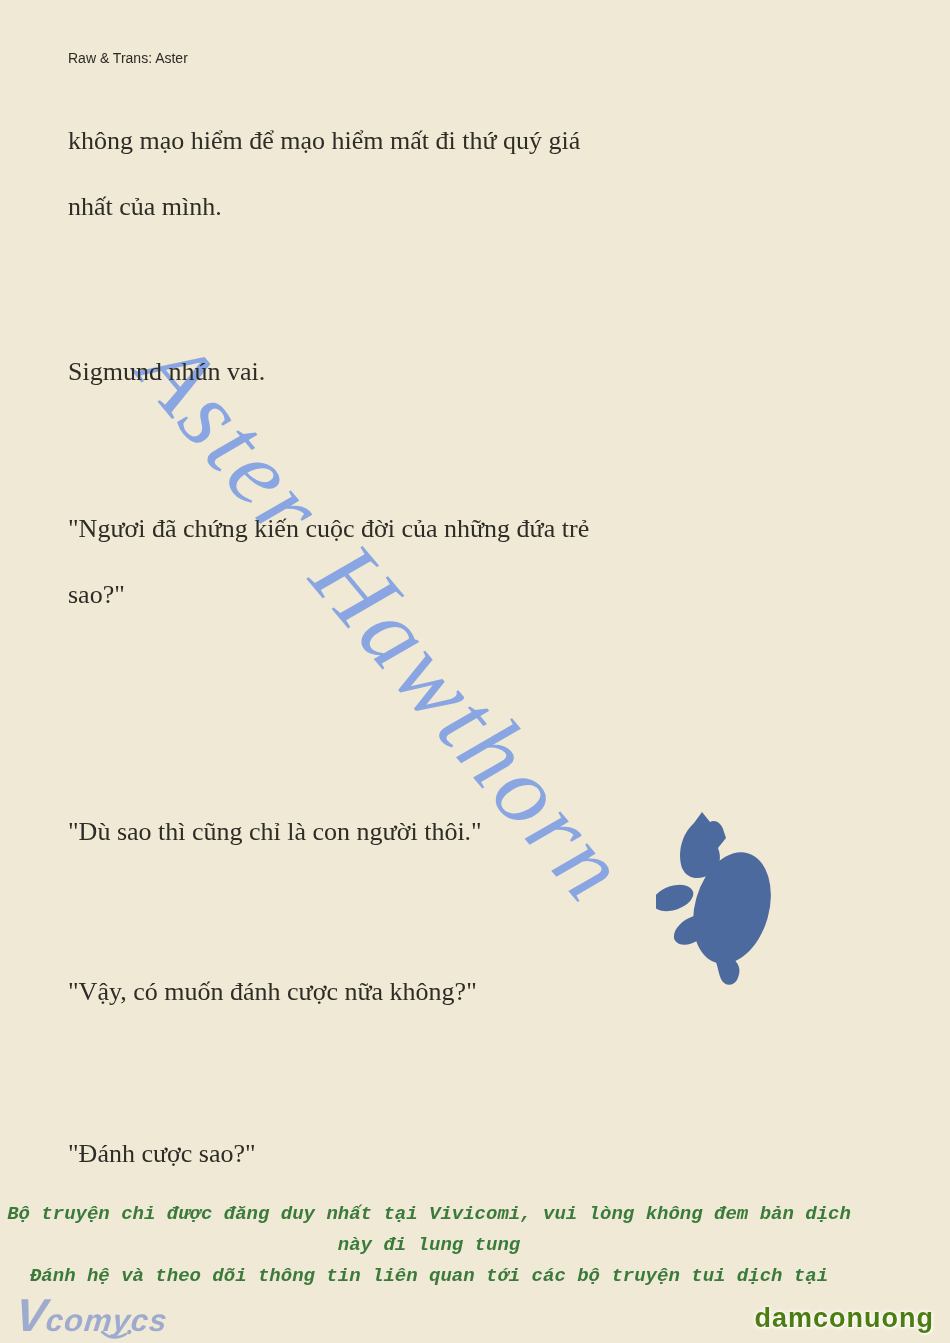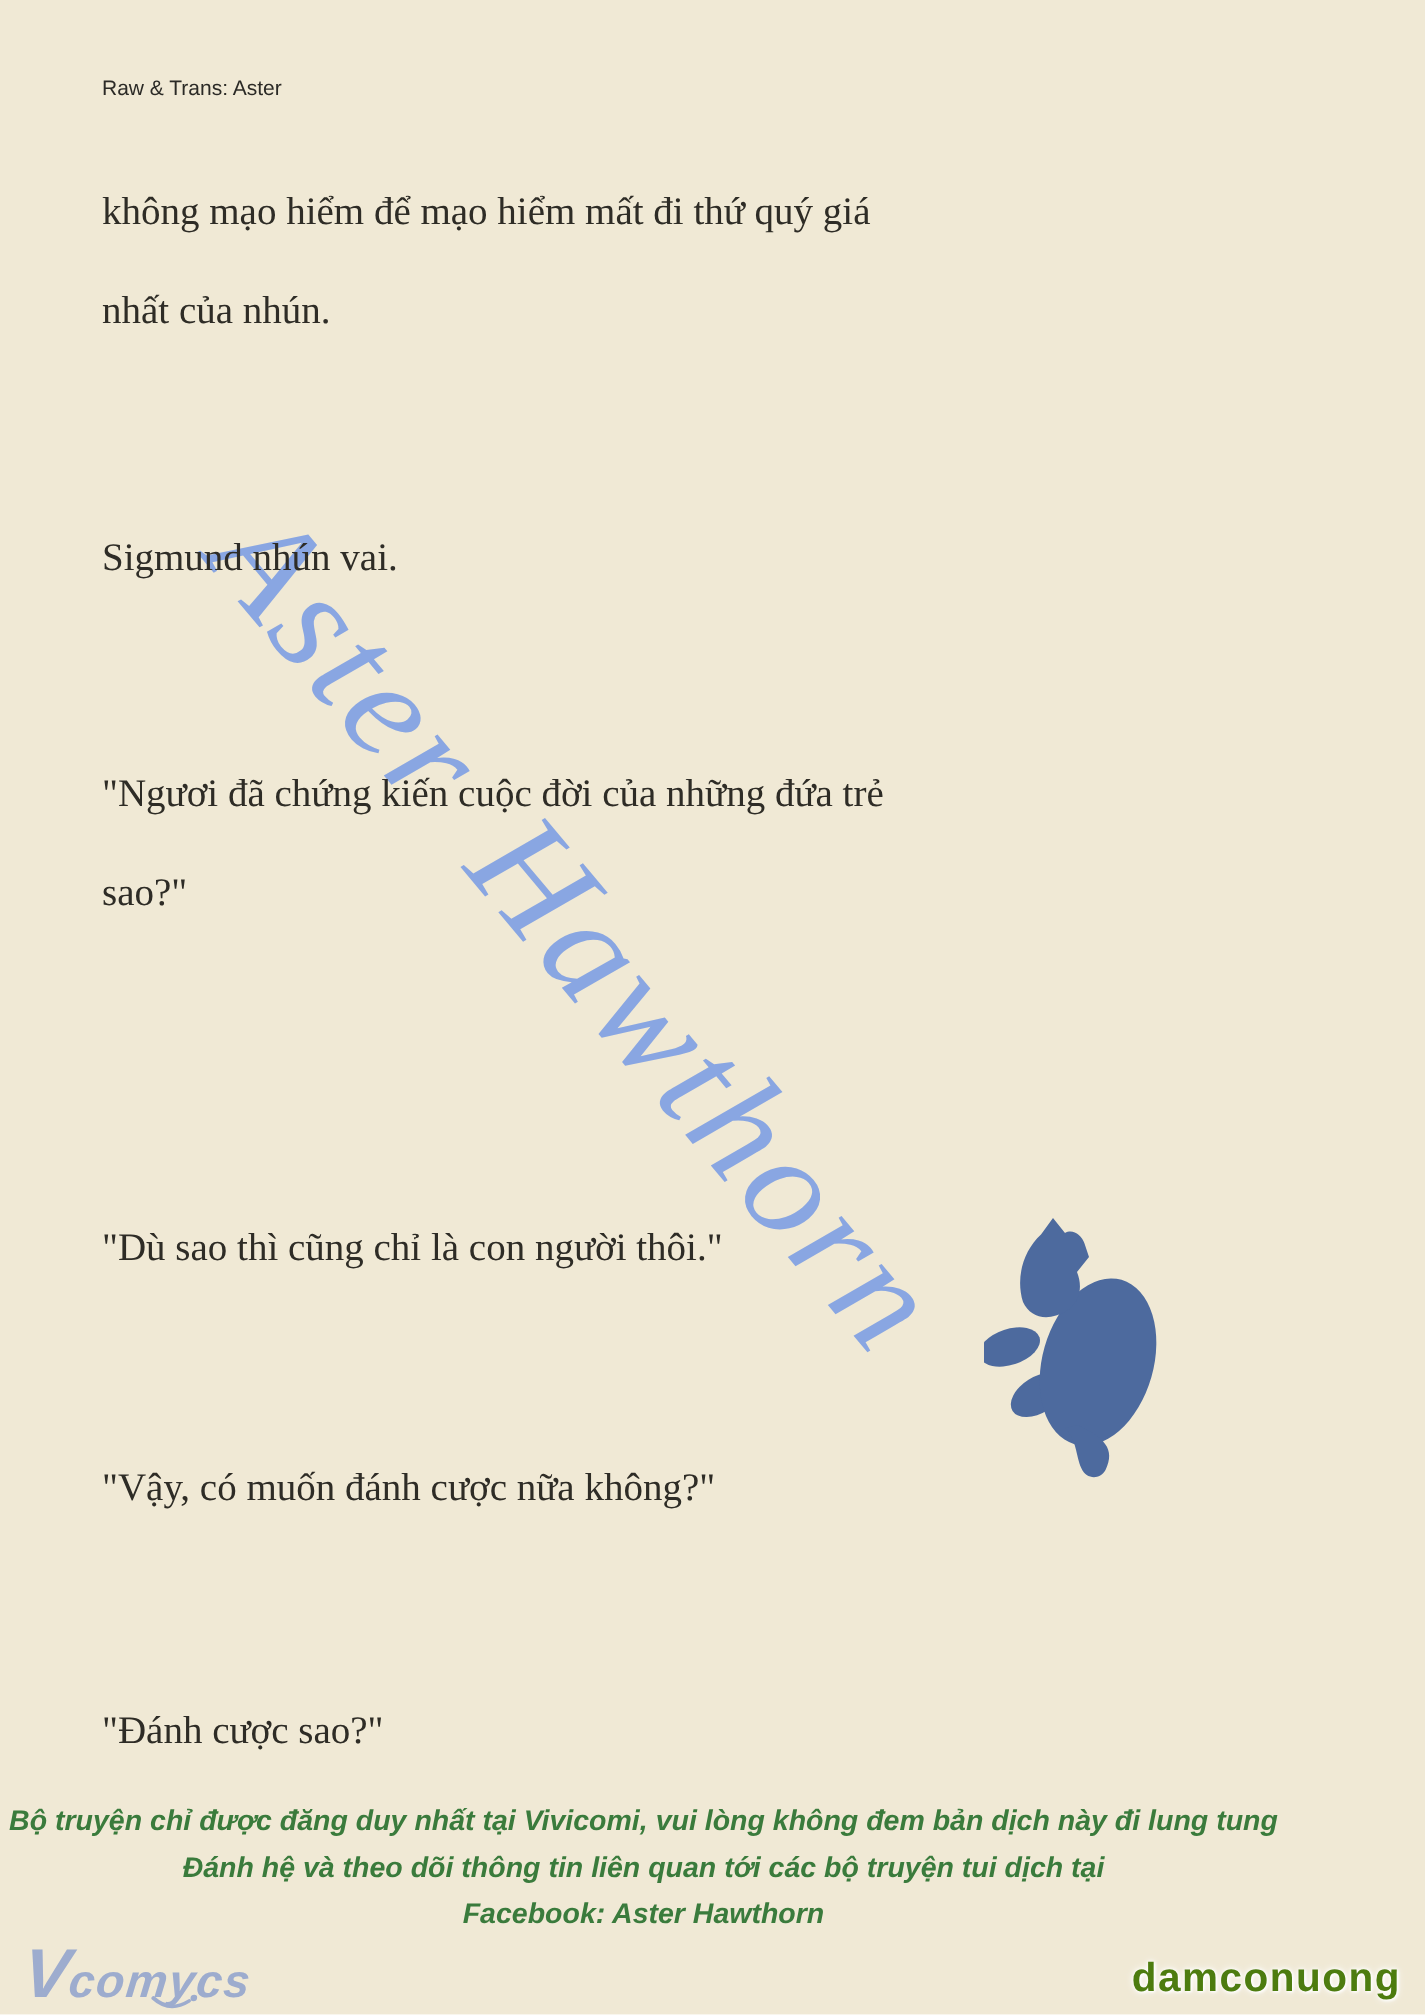--- a/index.html
+++ b/index.html
@@ -29,21 +29,21 @@
   .p1 { top:108px; }
   .p2 { top:339px; }
   .p3 { top:496px; }
   .p4 { top:799px; }
   .p5 { top:959px; }
   .p6 { top:1121px; }
   .cat { position:absolute; left:656px; top:810px; z-index:2; }
   .footer {
     position:absolute; left:0; top:1199px; width:858px;
     text-align:center;
-    font-family:Liberation Sans, sans-serif;
+    font-family:Liberation Mono, monospace;
     font-style:italic; font-weight:bold;
     font-size:19px; line-height:31px; color:#3a7b3c; z-index:3;
   }
   .logo {
     position:absolute; left:16px; top:1288px;
     font-family:"Liberation Sans","DejaVu Sans",sans-serif;
     font-style:italic; font-weight:800;
     color:#8fa1cd; opacity:0.85; transform:skewX(-6deg);
     z-index:3; white-space:nowrap;
   }
@@ -63,21 +63,21 @@
 <body>
 
 <div class="page">
 
   <div class="credit">Raw &amp; Trans: Aster</div>
 
   <div class="watermark">Aster Hawthorn</div>
 
   <div class="para p1">
     <div class="line">không mạo hiểm để mạo hiểm mất đi thứ quý giá</div>
-    <div class="line">nhất của nhún.</div>
+    <div class="line">nhất của mình.</div>
   </div>
 
   <div class="para p2">
     <div class="line">Sigmund nhún vai.</div>
   </div>
 
   <div class="para p3">
     <div class="line">"Ngươi đã chứng kiến cuộc đời của những đứa trẻ</div>
     <div class="line">sao?"</div>
   </div>
@@ -101,21 +101,20 @@
       <ellipse cx="76" cy="98" rx="37" ry="57" transform="rotate(16 76 98)"></ellipse>
       <path d="M 62,140 C 80,148 88,156 81,170 C 77,177 68,176 65,169 C 61,160 62,150 54,142 Z"></path>
       <path d="M 28,66 Q 52,57 66,35" fill="none" stroke="#f0e9d5" stroke-width="6" stroke-linecap="round"></path>
       <path d="M 26,58 C 21,42 26,24 38,13 L 46,2 L 54,12 C 59,9 65,13 67,19 L 70,28 L 62,38 C 66,48 64,58 55,64 C 43,71 31,69 26,58 Z"></path>
     </g>
   </svg>
 
   <div class="footer">
     <div class="fline">Bộ truyện chỉ được đăng duy nhất tại Vivicomi, vui lòng không đem bản dịch này đi lung tung</div>
     <div class="fline">Đánh hệ và theo dõi thông tin liên quan tới các bộ truyện tui dịch tại</div>
-    <div class="fline">Facebook: Aster Hawthorn</div>
   </div>
 
   <div class="logo">
     <span class="logo-v">V</span><span class="logo-rest">comycs</span>
     <svg class="logo-flourish" width="40" height="18" viewBox="0 0 40 18">
       <path d="M 2,6 Q 14,16 26,8" fill="none" stroke="#8fa1cd" stroke-width="2.5" stroke-linecap="round"></path>
       <circle cx="29" cy="6" r="2.2" fill="#8fa1cd"></circle>
     </svg>
   </div>
 

